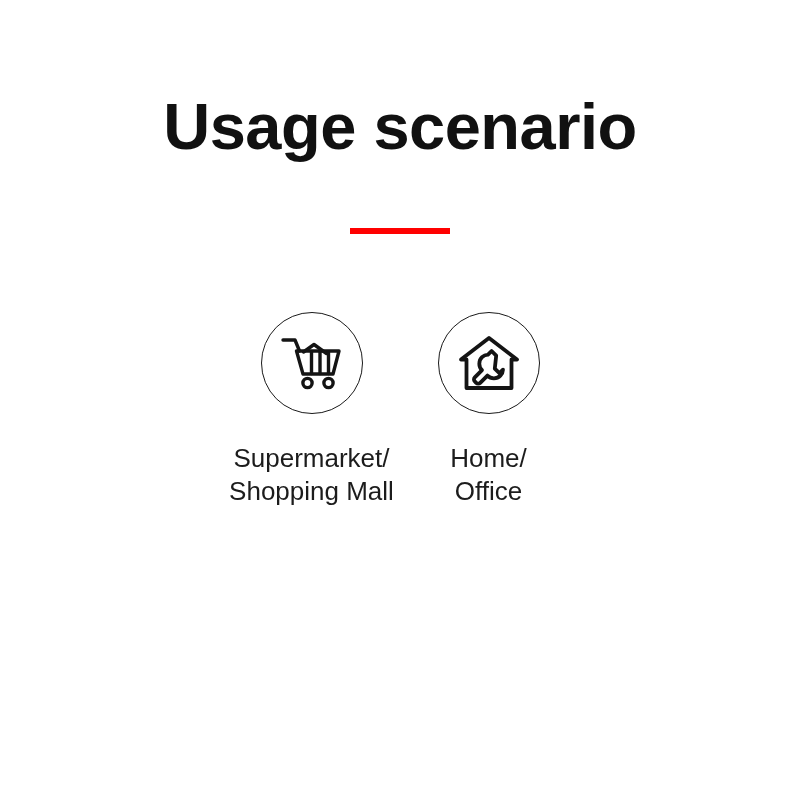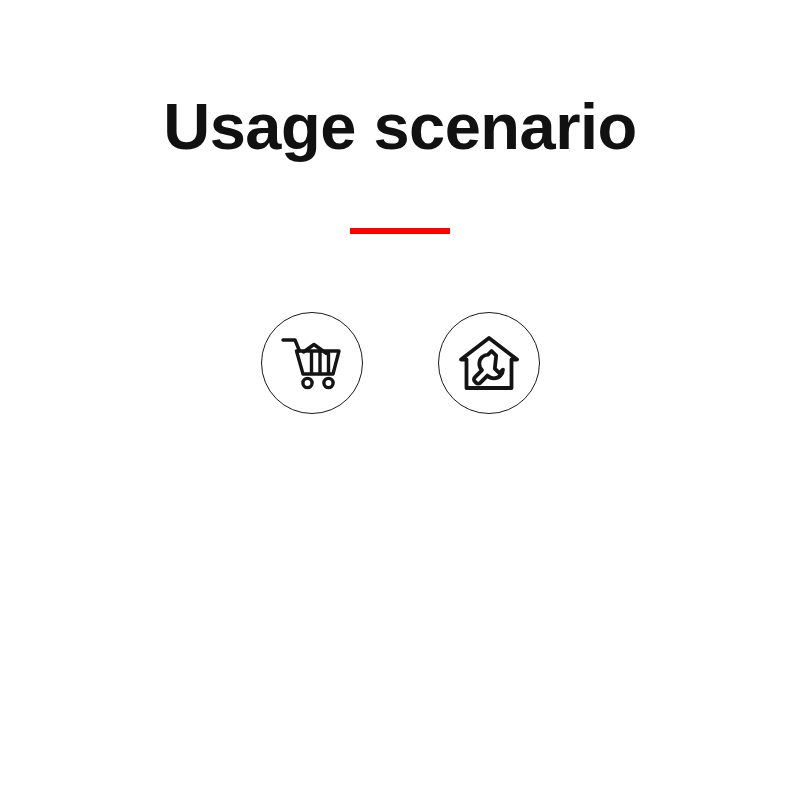--- a/index.html
+++ b/index.html
@@ -119,20 +119,22 @@
 
             <path d="M30.5 16.5 V37.5"></path>
             <path d="M39 16.5 V37.5"></path>
             <path d="M47.5 16.5 V37.5"></path>
 
             <circle cx="26.5" cy="47" r="4.6"></circle>
             <circle cx="47.5" cy="47" r="4.6"></circle>
           </svg>
         </span>
       </div>
+      <div class="card-label">Supermarket/
+Shopping Mall</div>
     </div>
 
 
     <div class="card">
       <div class="icon-circle">
         <span>
           <svg width="62" height="56" viewBox="0 0 62 56" fill="none" stroke="#141414" stroke-width="3.8" stroke-linecap="round" stroke-linejoin="round">
 
             <path d="M8.5 53 V24.5 H3 L31 3 L59 24.5 H53.5 V53 Z"></path>
 
@@ -142,16 +144,18 @@
                      l-3.2 3.2 -4.0 4.0
                      a2.8 2.8 0 0 0 0 4.0 l1.4 1.4
                      a2.8 2.8 0 0 0 4.0 0
                      l4.0 -4.0 3.2 -3.2
                      a9.2 9.2 0 0 0 13.0 0
                      a9.2 9.2 0 0 0 2.6 -6.0
                      l-3.6 3.6 -4.6 -4.6 Z"></path>
           </svg>
         </span>
       </div>
+      <div class="card-label">Home/
+Office</div>
     </div>
 
   </div>
 </div>
 
 </body></html>

